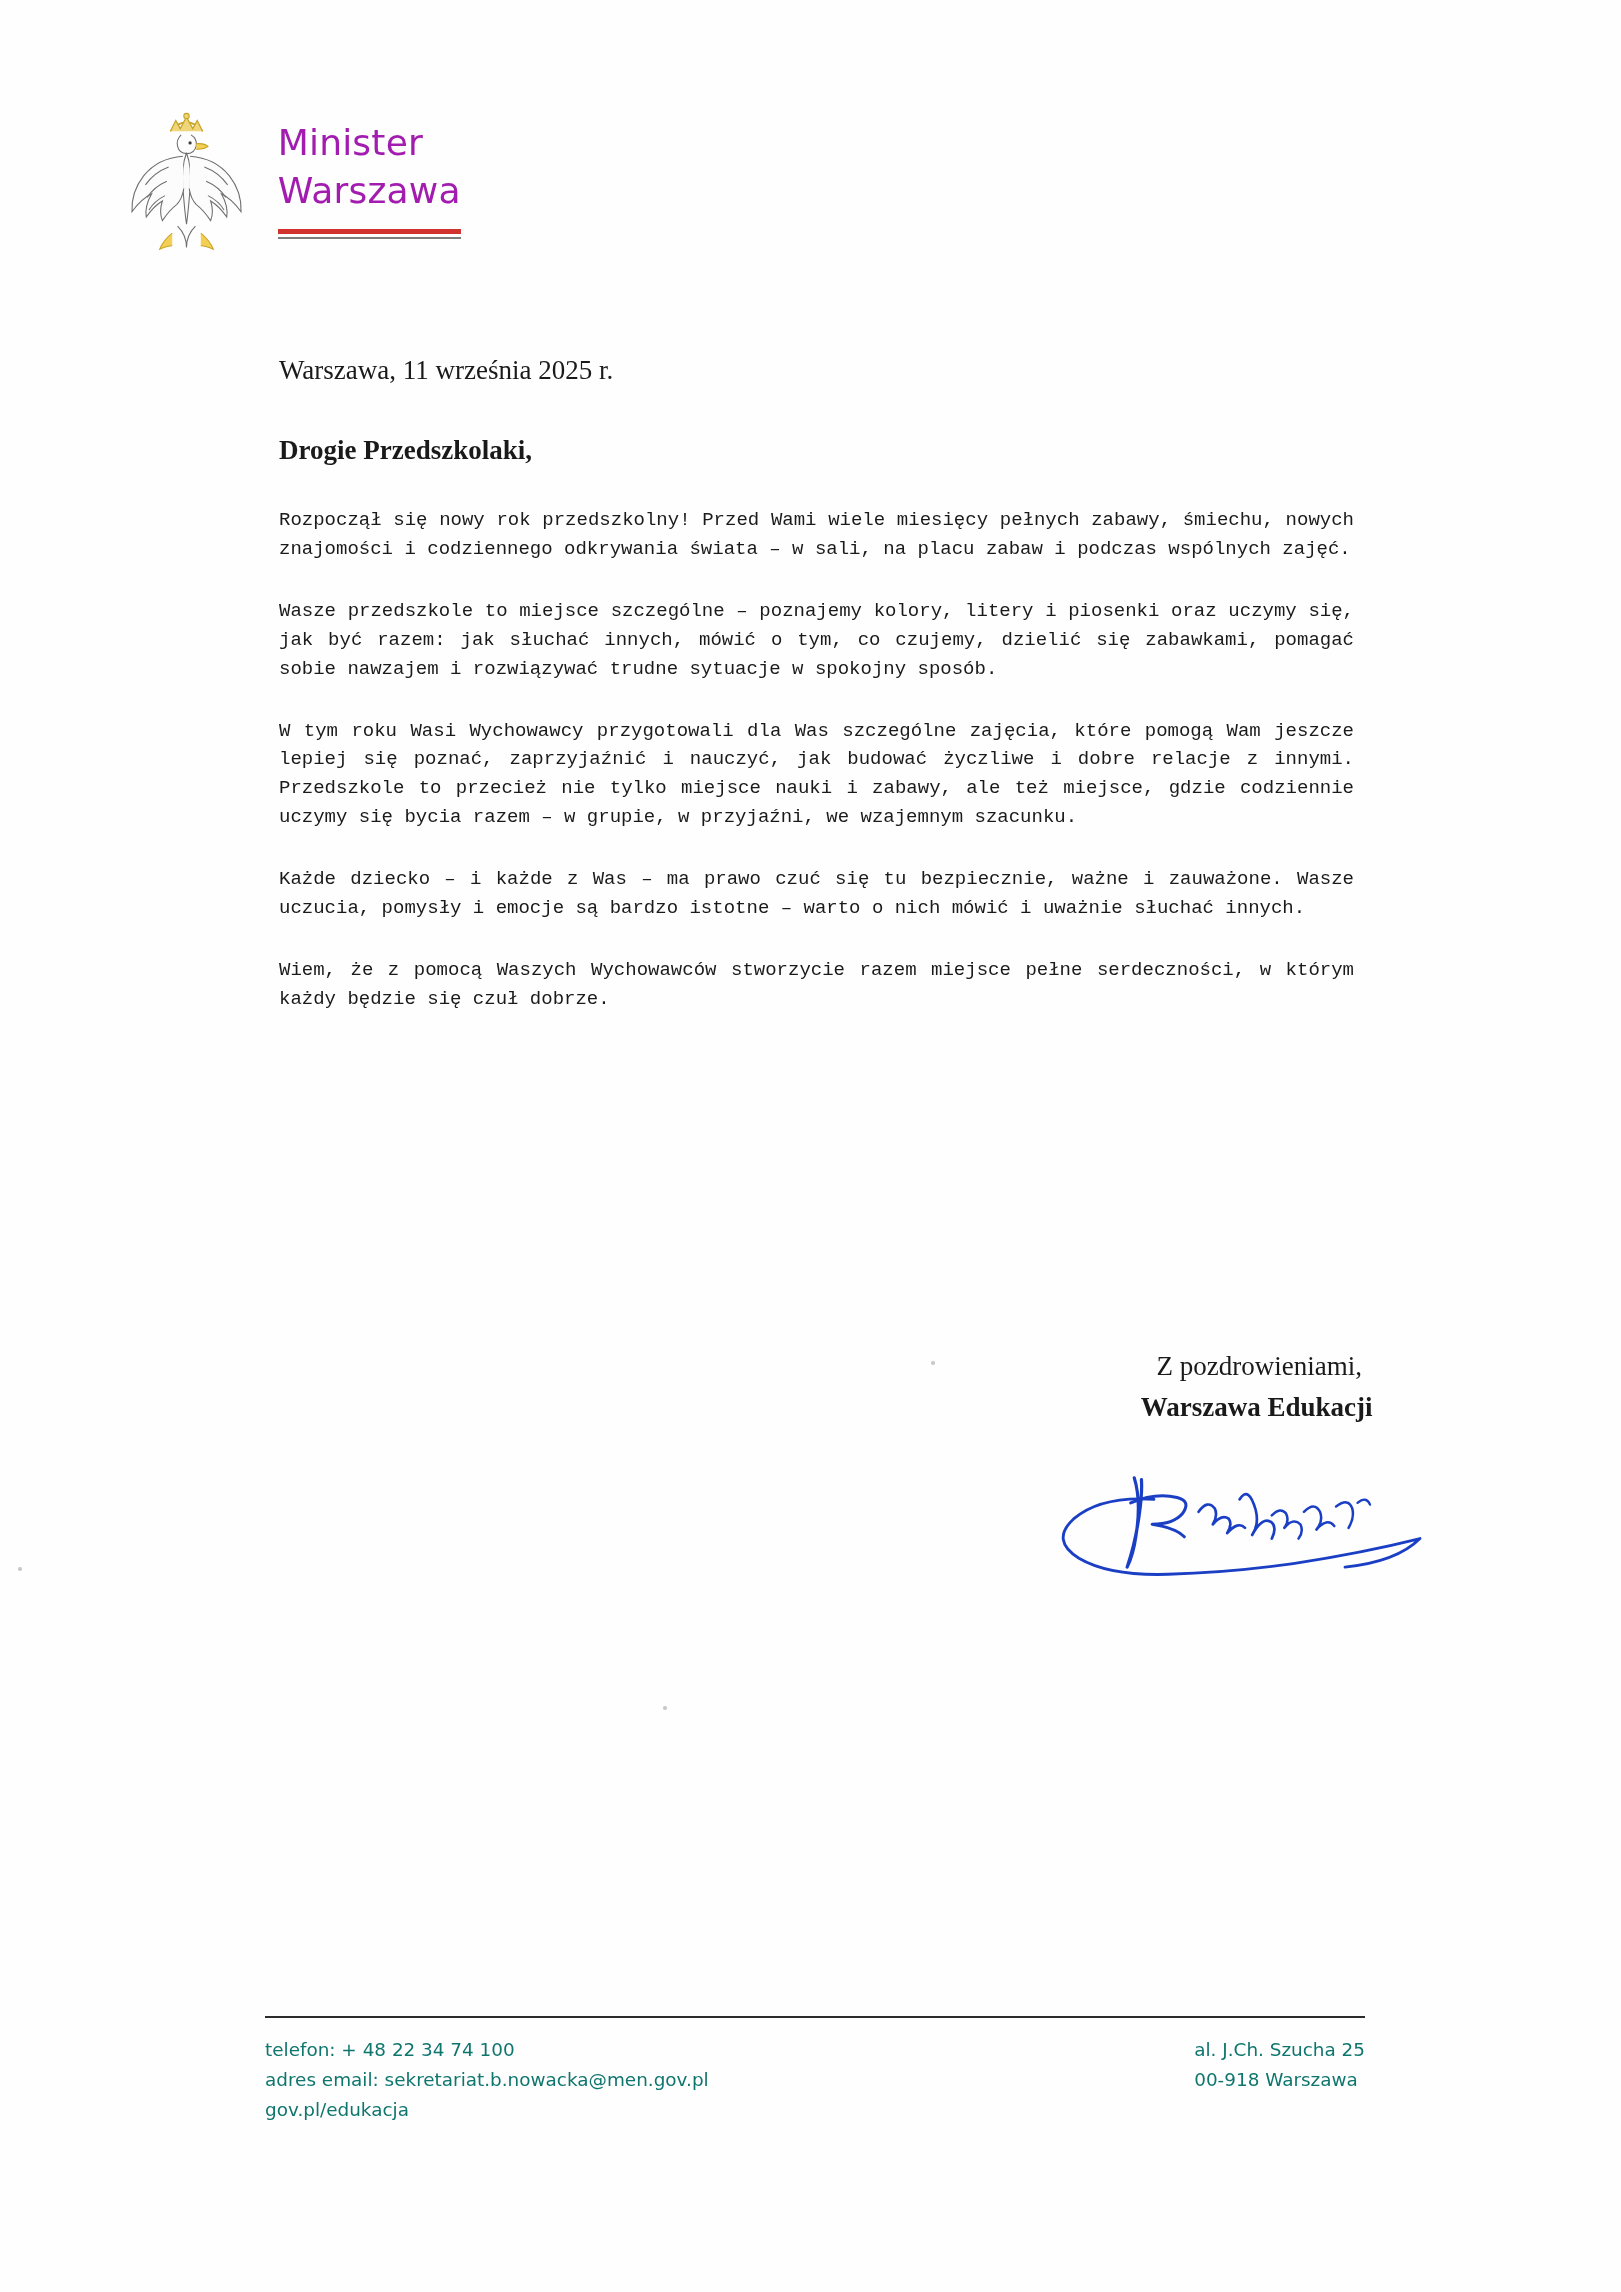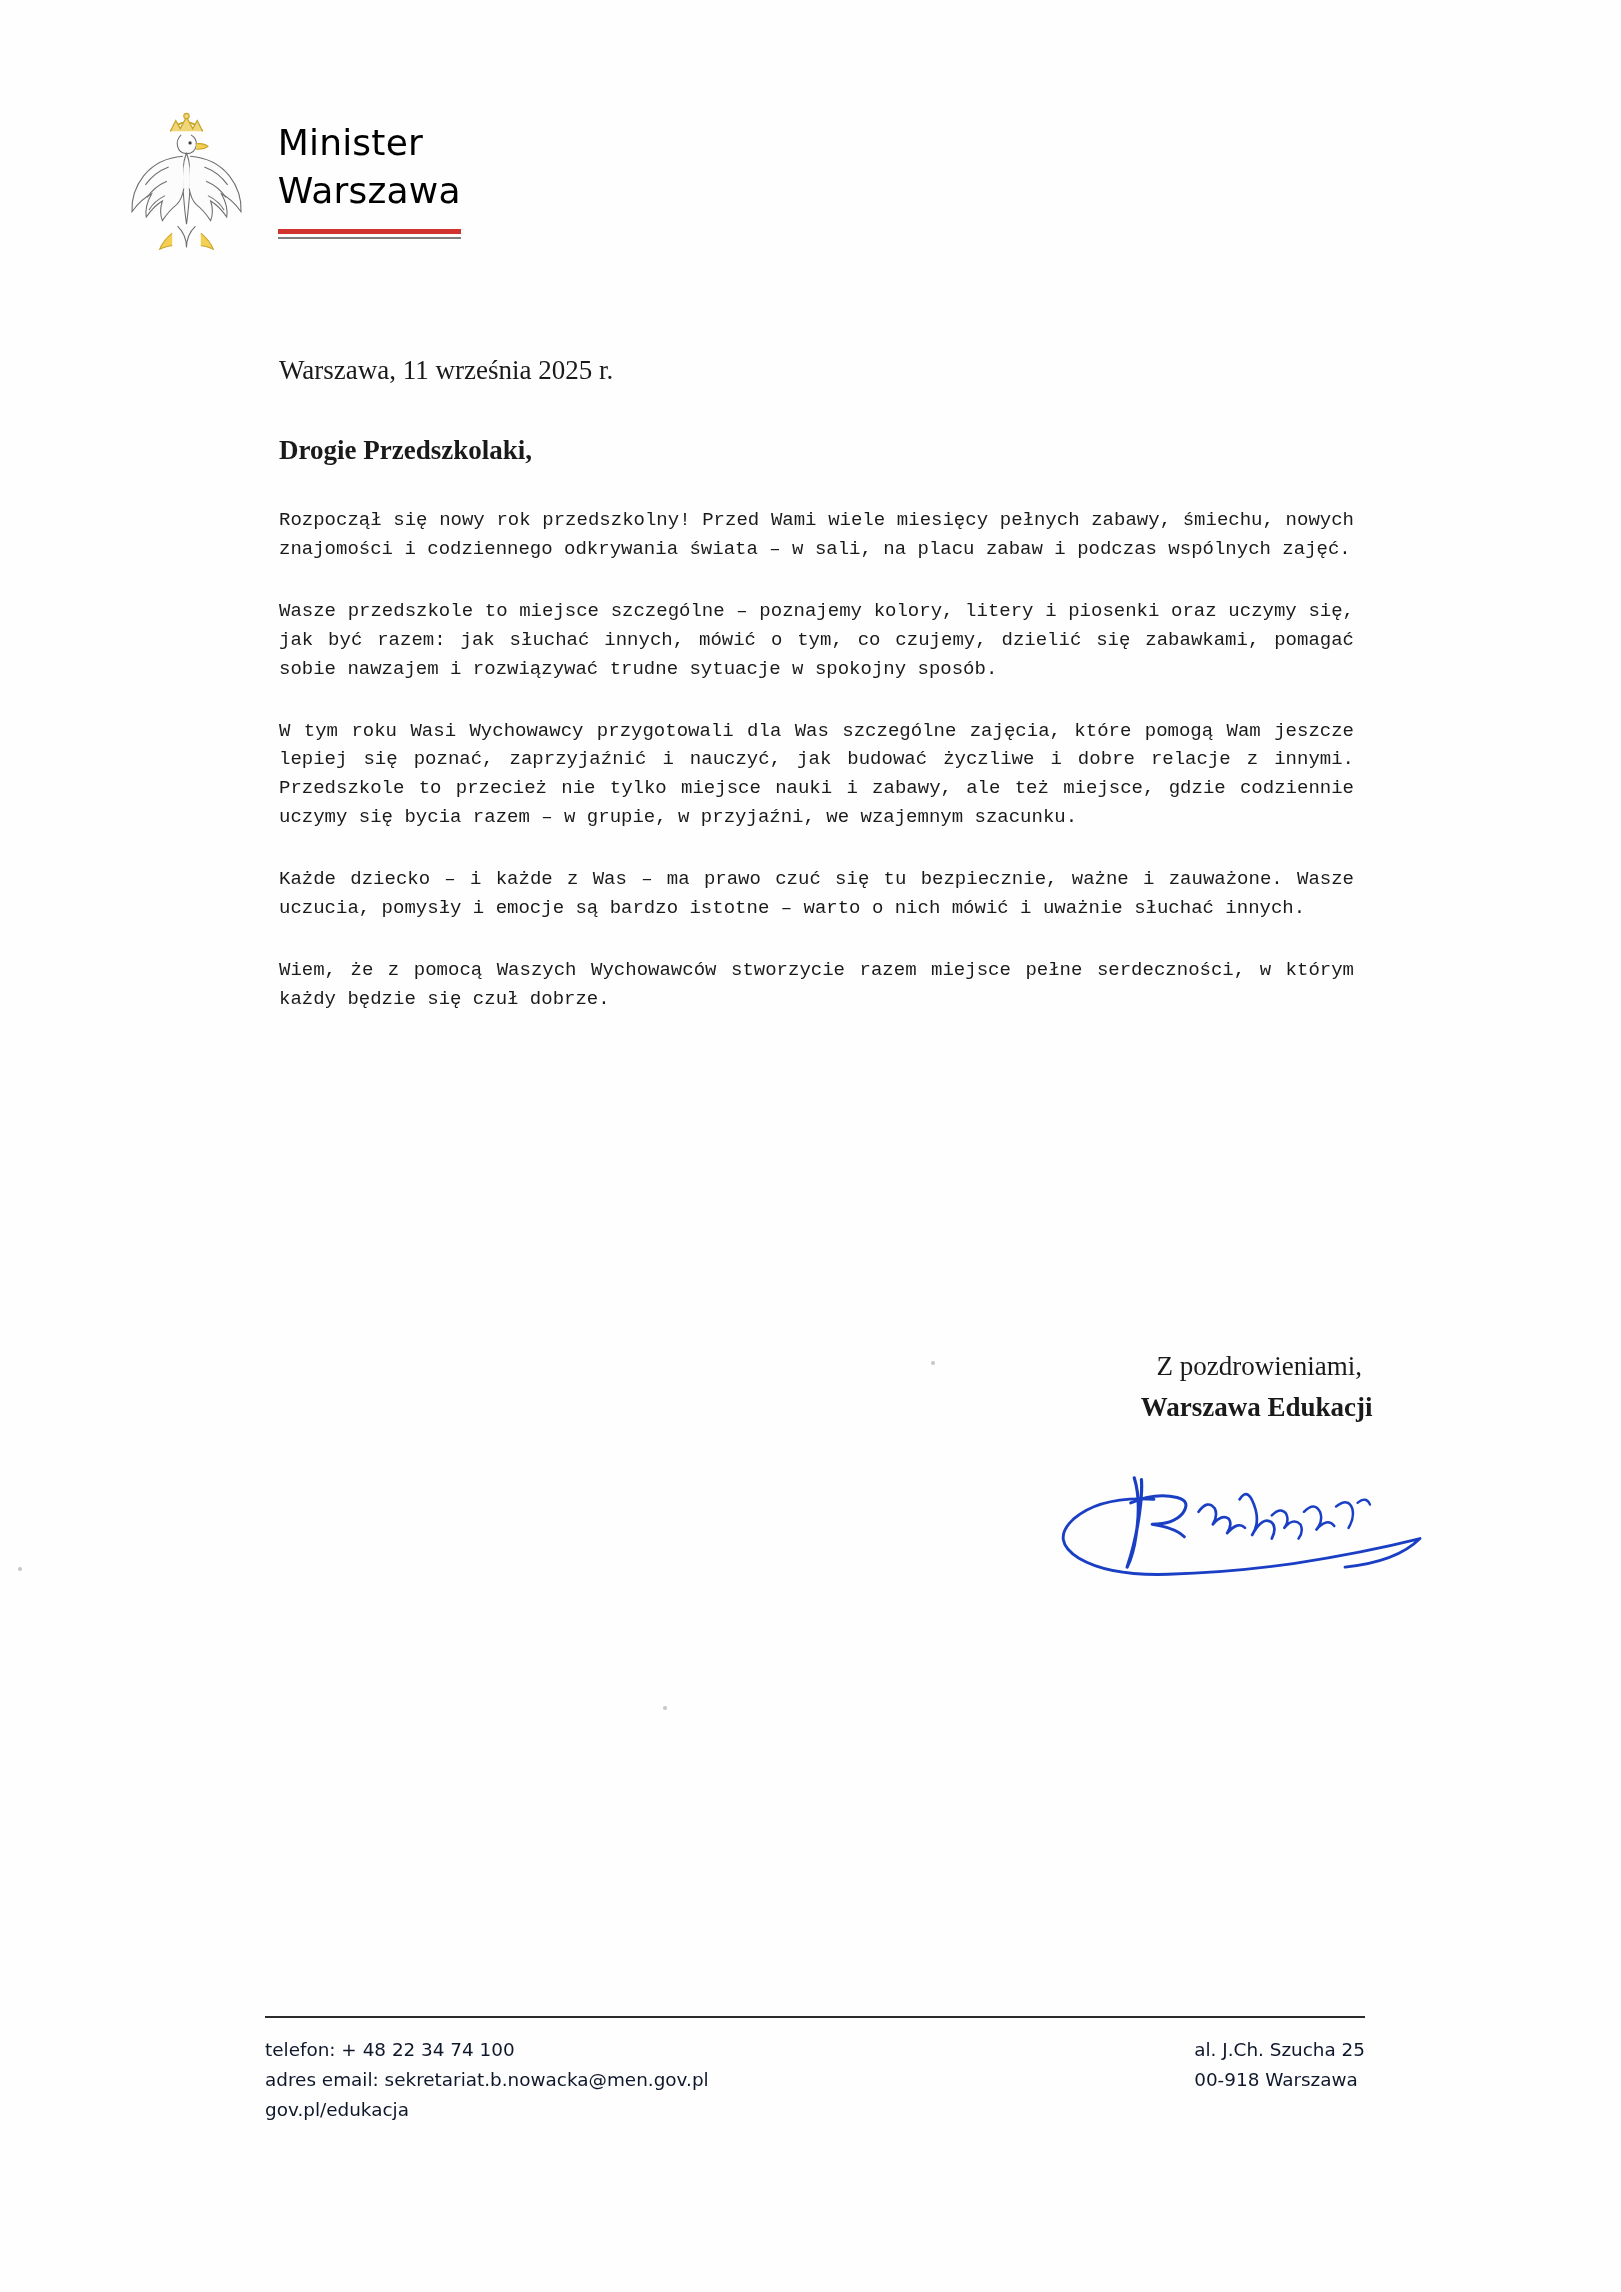--- a/index.html
+++ b/index.html
@@ -36,21 +36,21 @@
     flex: 0 0 auto;
     margin-right: 19.7px;
   }
   .brand-block {
     padding-top: 19.7px;
   }
   .brand-line {
     font-family: "DejaVu Sans", sans-serif;
     font-size: 36px;
     line-height: 1.34;
-    color: #000000;
+    color: #a21caf;
     letter-spacing: 0.2px;
   }
   .brand-rules {
     margin-top: 14.3px;
     width: 183px;
   }
   .rule-red {
     height: 4.5px;
     background: #d1322e;
   }
@@ -128,21 +128,21 @@
   .footer {
     position: absolute;
     left: 265px;
     top: 2035px;
     width: 1100px;
     display: flex;
     justify-content: space-between;
     font-family: "DejaVu Sans", sans-serif;
     font-size: 18.4px;
     line-height: 1.62;
-    color: #0f172a;
+    color: #0f766e;
   }
   .footer-right {
     text-align: left;
   }
 
   .speck {
     position: absolute;
     width: 3.6px;
     height: 3.6px;
     border-radius: 50%;

